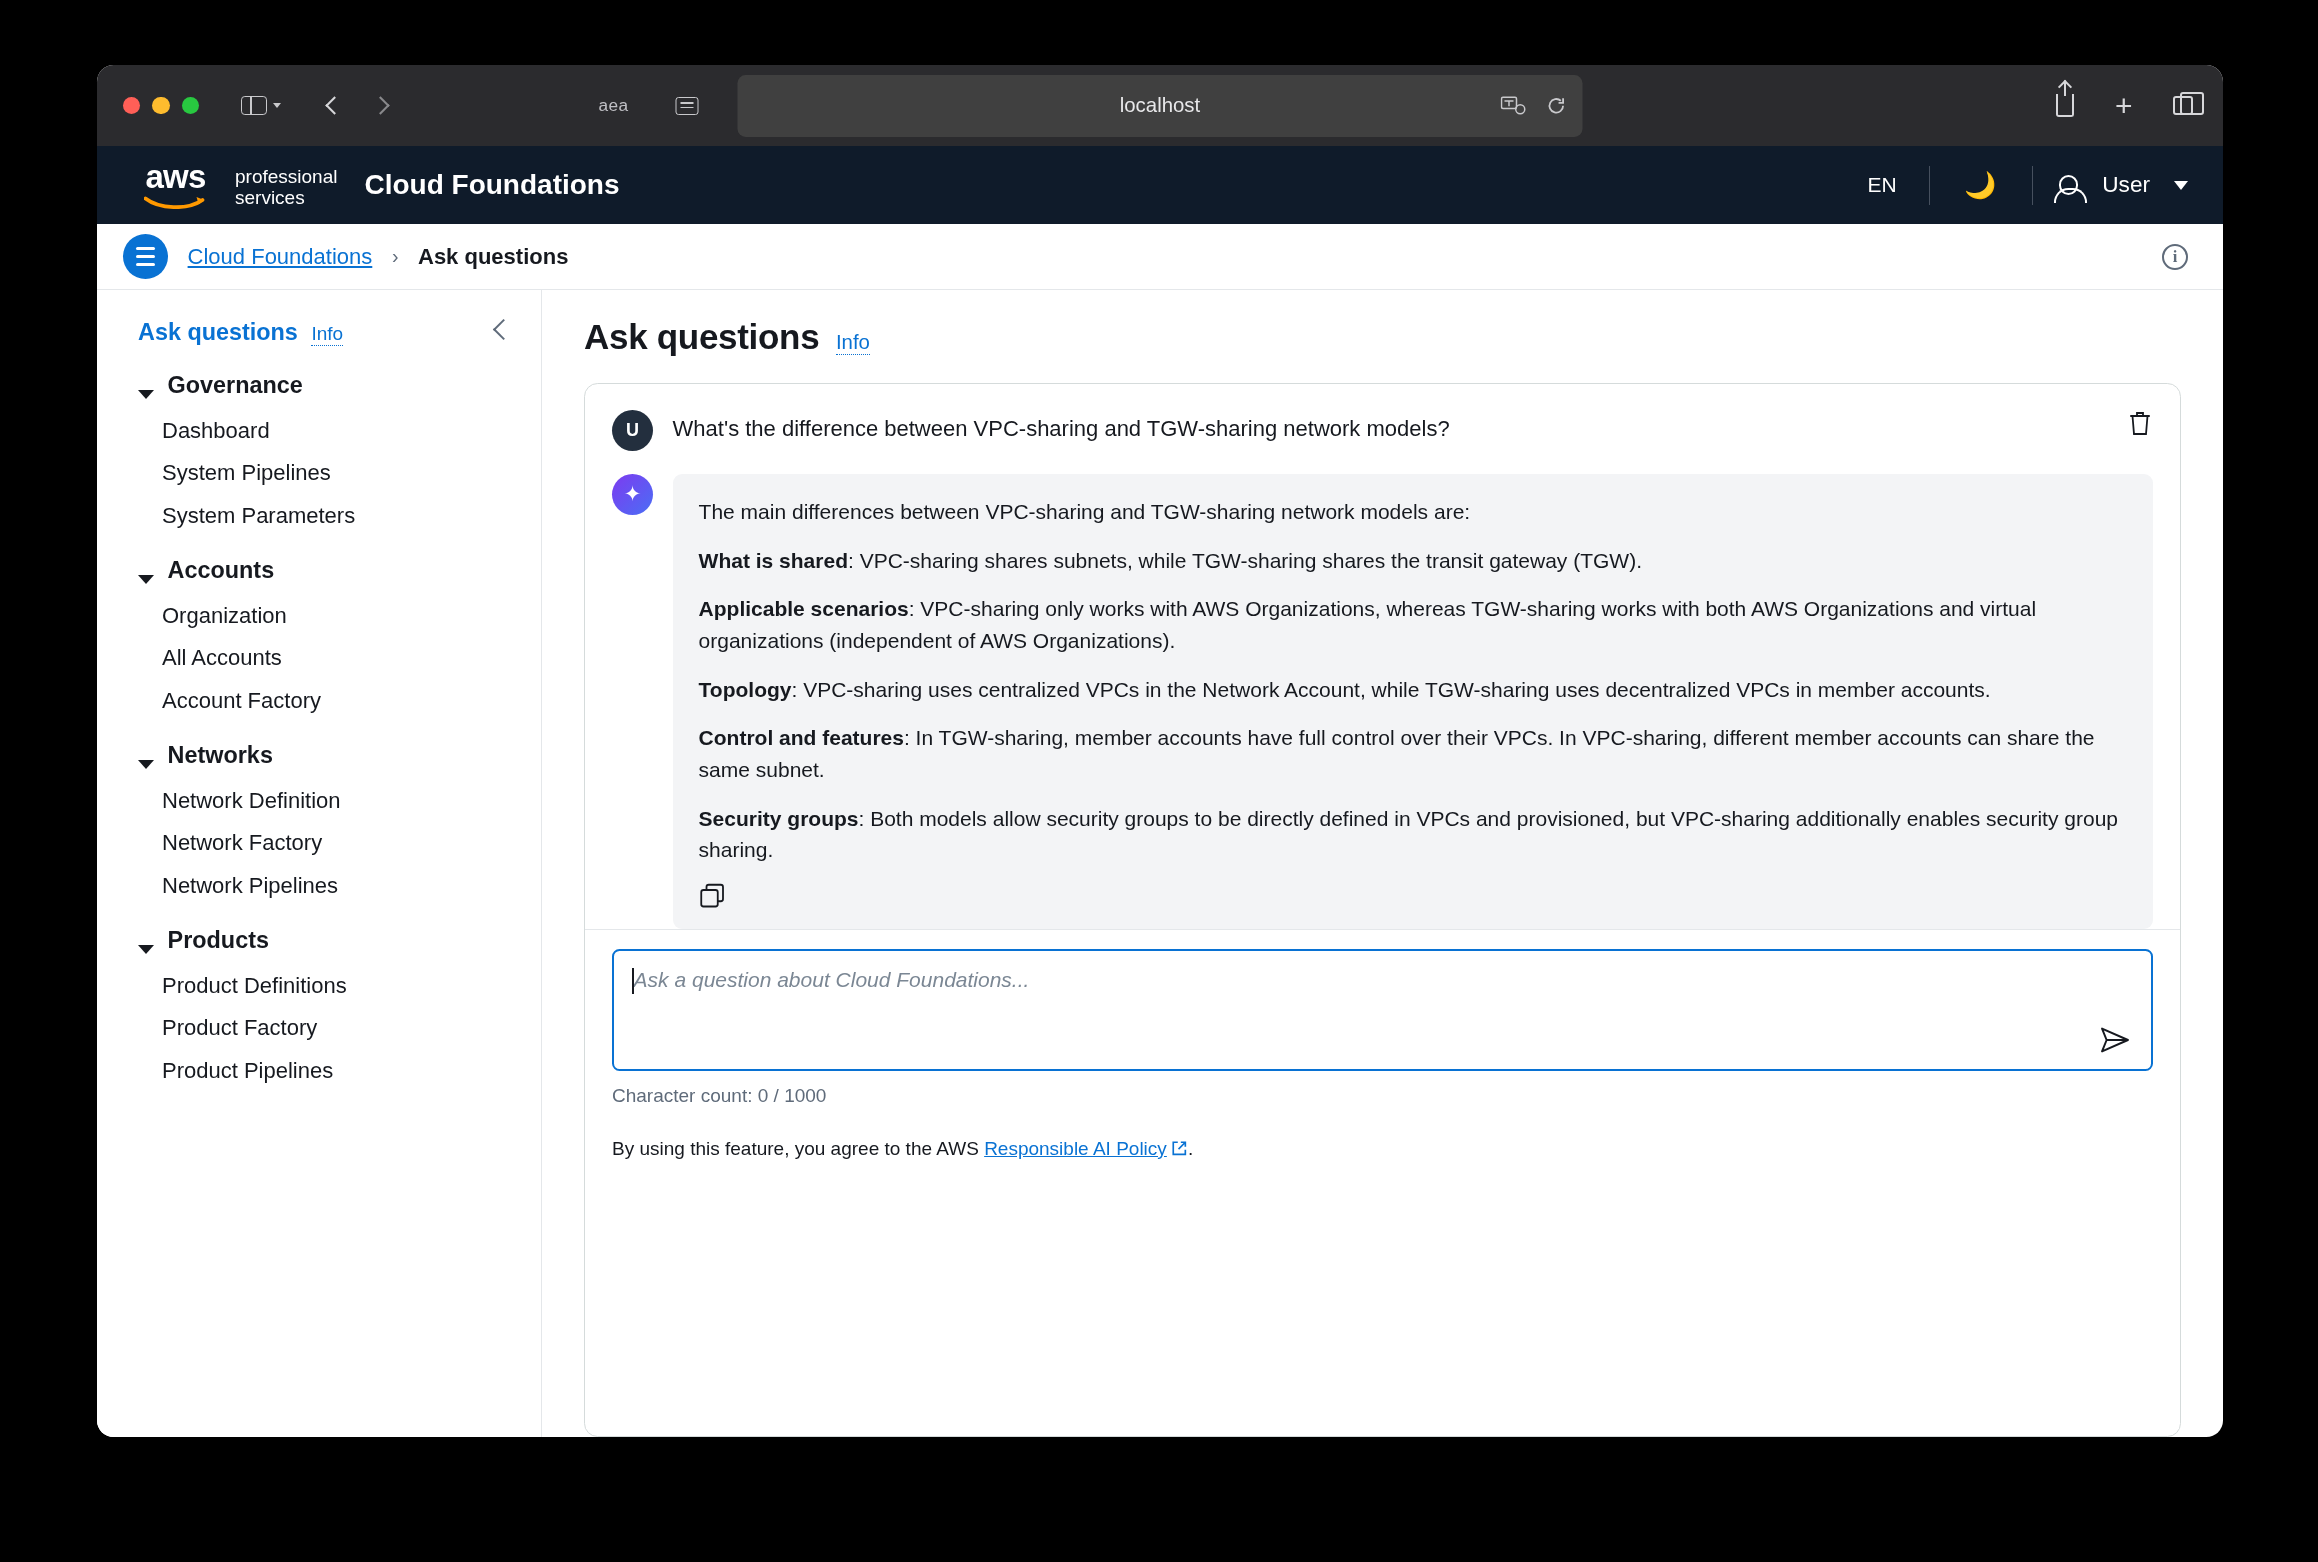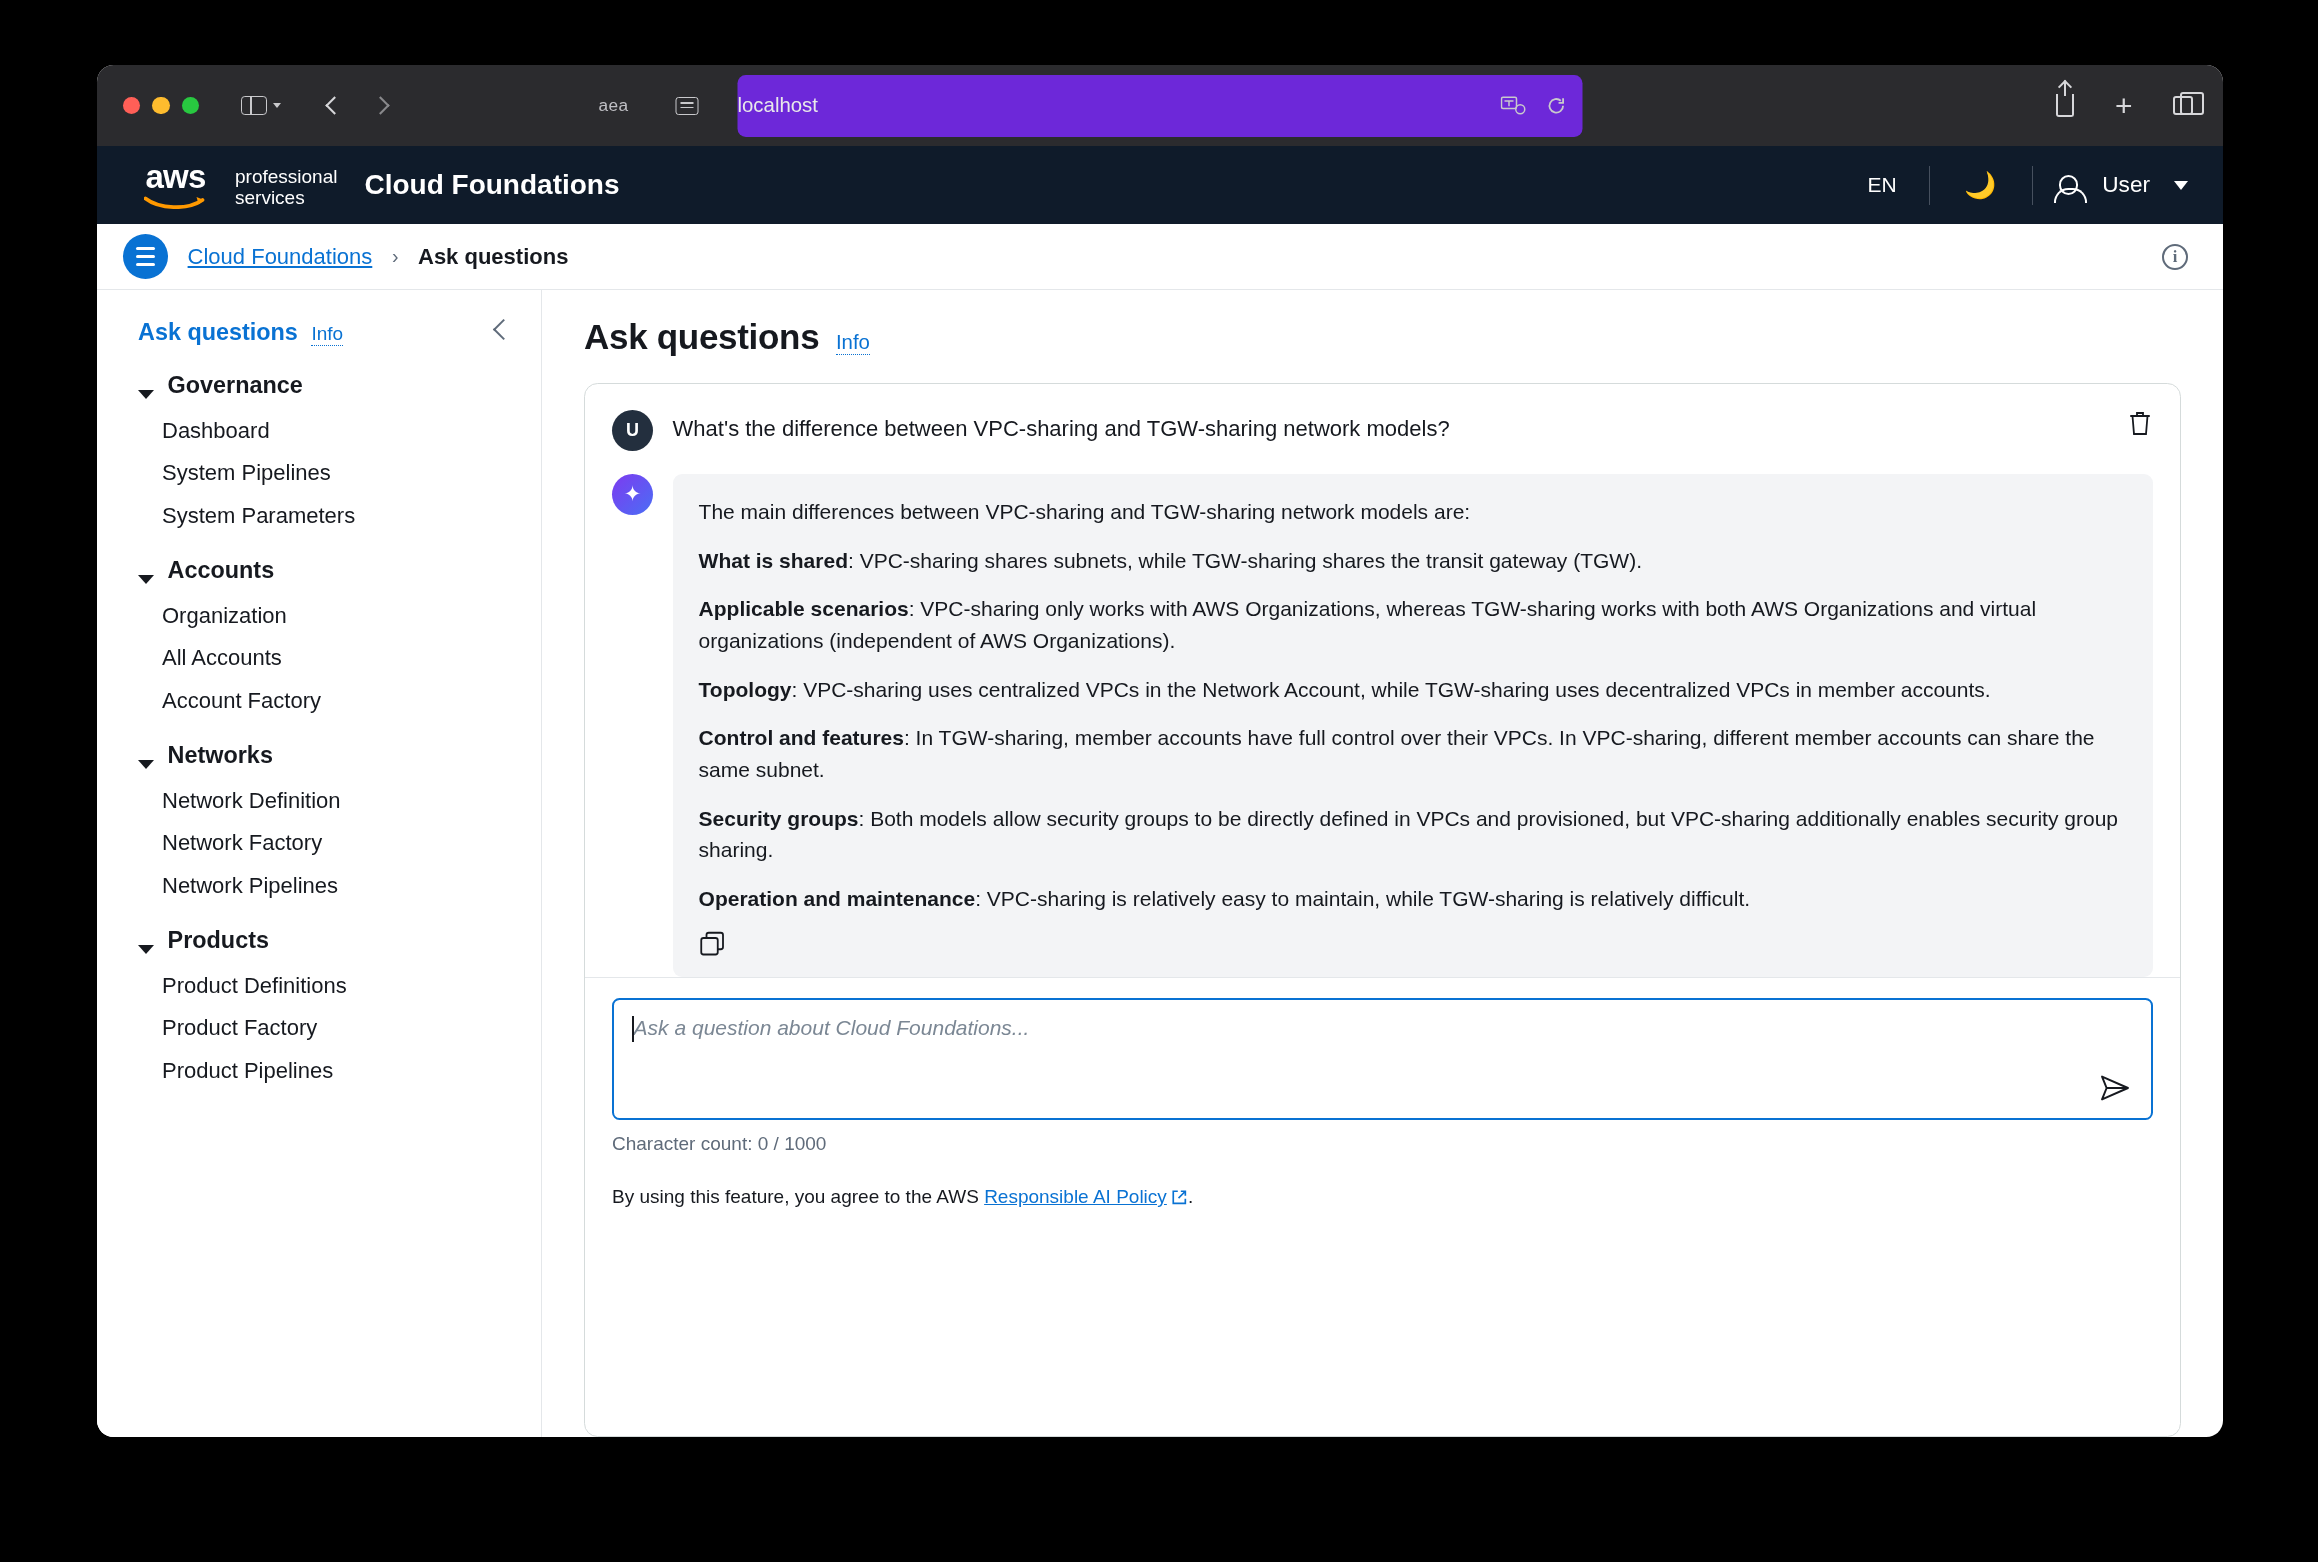--- a/index.html
+++ b/index.html
@@ -67,23 +67,23 @@
     border-left: 2.4px solid #d7d7da;
     border-bottom: 2.4px solid #d7d7da;
   }
   .chev.back { transform: rotate(45deg); }
   .chev.fwd { transform: rotate(-135deg); opacity: .55; }
 
   .urlbar {
     position: absolute;
     left: 50%; transform: translateX(-50%);
     width: 845px; height: 62px;
-    background: #6d28d9;
+    background: #404040;
     border-radius: 8.3px;
-    display: flex; align-items: center; 
+    display: flex; align-items: center; justify-content: center;
     color: #e8e8ea;
     font-size: 20.4px;
   }
   .url-left { position: absolute; left: -139px; display: flex; gap: 47px; align-items: center; color: #c9c9cc; }
   .aea { font-size: 17.3px; letter-spacing: 0.4px; color: #bfbfc4; }
   .reader {
     width: 22.6px; height: 18px;
     border: 1.8px solid #c9c9cc; border-radius: 3px;
     position: relative;
   }
@@ -469,23 +469,20 @@
                 <b>Applicable scenarios</b><span>: VPC-sharing only works with AWS Organizations, whereas TGW-sharing works with both AWS Organizations and virtual organizations (independent of AWS Organizations).</span>
               </div>
               <div class="bot-p">
                 <b>Topology</b><span>: VPC-sharing uses centralized VPCs in the Network Account, while TGW-sharing uses decentralized VPCs in member accounts.</span>
               </div>
               <div class="bot-p">
                 <b>Control and features</b><span>: In TGW-sharing, member accounts have full control over their VPCs. In VPC-sharing, different member accounts can share the same subnet.</span>
               </div>
               <div class="bot-p">
                 <b>Security groups</b><span>: Both models allow security groups to be directly defined in VPCs and provisioned, but VPC-sharing additionally enables security group sharing.</span>
-              </div>
-              <div class="bot-p">
-                <b>Operation and maintenance</b><span>: VPC-sharing is relatively easy to maintain, while TGW-sharing is relatively difficult.</span>
               </div>
 
               <div class="copy-ic">
                 <svg width="27" height="26" viewBox="0 0 36 34">
                   <rect x="10" y="2" width="22" height="22" rx="3" fill="none" stroke="#16191f" stroke-width="2.4"></rect>
                   <rect x="3" y="9" width="22" height="22" rx="3" fill="#f3f4f6" stroke="#16191f" stroke-width="2.4"></rect>
                 </svg>
               </div>
             </div>
           </div>

